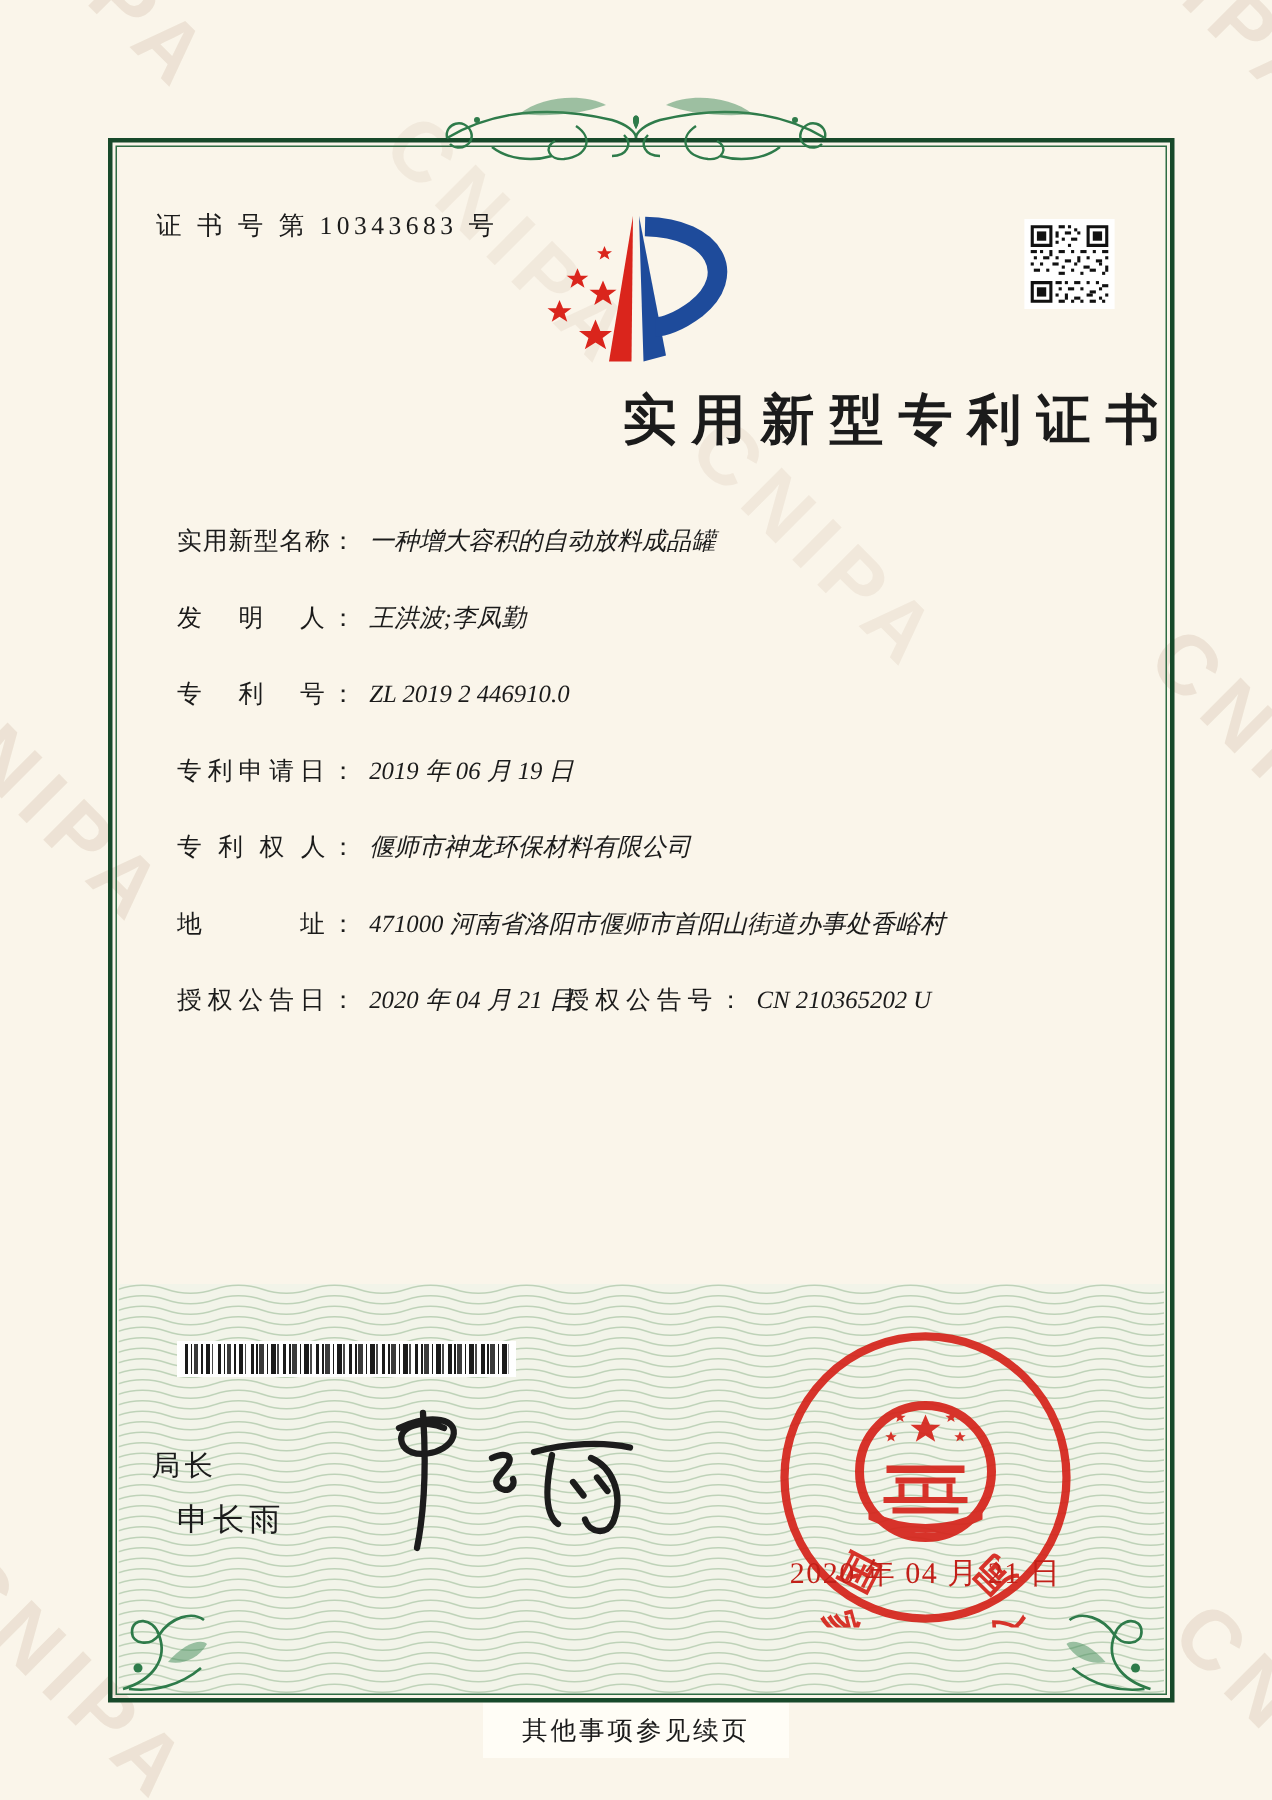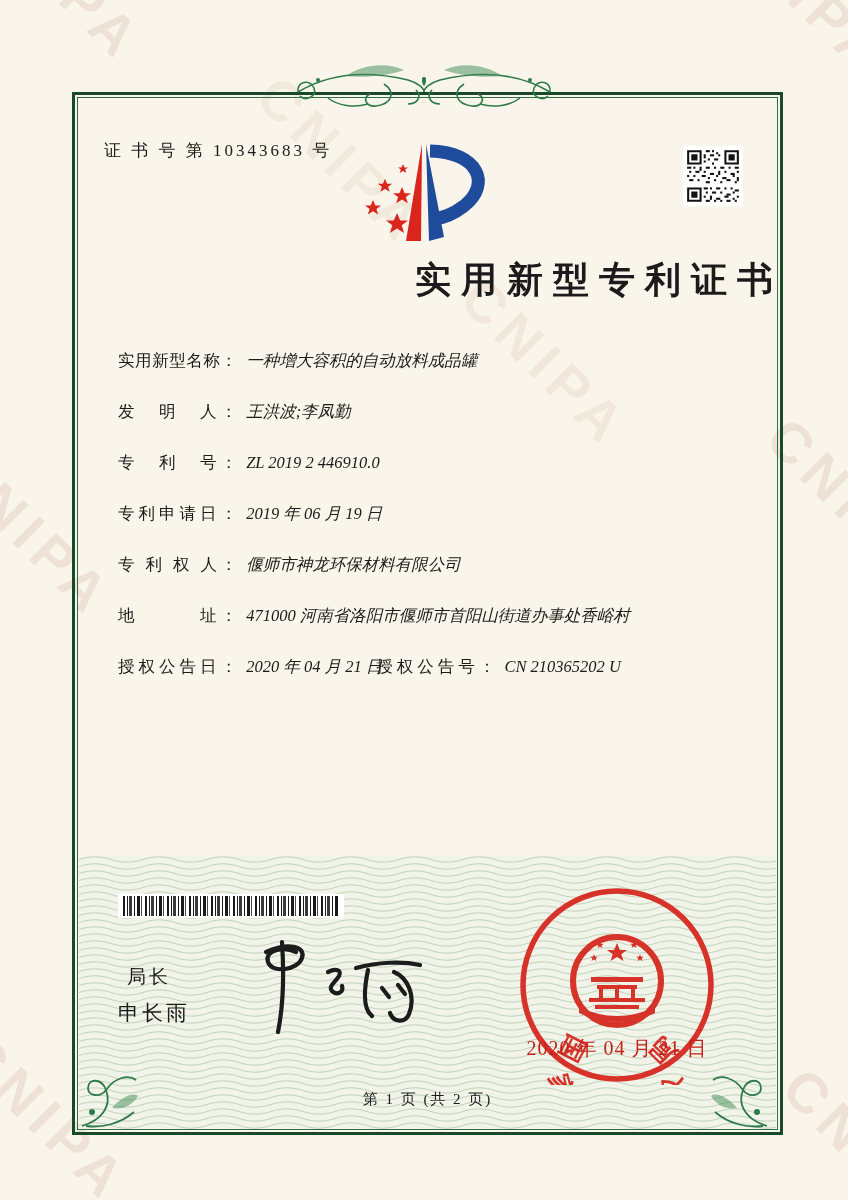--- a/index.html
+++ b/index.html
@@ -32,21 +32,21 @@
   .bodytext{position:absolute;left:118px;top:696px;width:618px;z-index:2;
             font-size:17px;line-height:33px;letter-spacing:.5px;}
   .bodytext p{margin:0;text-indent:2em;}
   
   .barcode{position:absolute;left:118px;top:894px;background:#fff;padding:2px 5px;z-index:2;}
   .barcode-bars{width:216px;height:20px;
      background:repeating-linear-gradient(90deg,#1a1a1a 0 2px,#fff 2px 4px,#1a1a1a 4px 5px,
        #fff 5px 6px,#3a3a3a 6px 9px,#fff 9px 11px,#1a1a1a 11px 12px,#fff 12px 14px,
        #1a1a1a 14px 17px,#fff 17px 18px,#4a4a4a 18px 19px,#fff 19px 22px);}
   
-  .director-label{position:absolute;left:127px;top:964px;font-family:"Liberation Sans",sans-serif;
+  .director-label{position:absolute;left:101px;top:964px;font-family:"Liberation Sans",sans-serif;
                   font-size:19px;letter-spacing:3px;z-index:2;}
   .director-name{position:absolute;left:118px;top:999px;font-family:"Liberation Sans",sans-serif;
                  font-size:21px;letter-spacing:3px;z-index:2;}
   .signature{position:absolute;left:232px;top:938px;width:210px;height:100px;z-index:2;}
   
   .seal{position:absolute;left:517px;top:885px;width:200px;height:200px;z-index:5;opacity:.93;}
   .seal-date{position:absolute;left:522px;top:1035px;width:190px;text-align:center;z-index:6;
              color:#c22019;font-size:20px;letter-spacing:1px;white-space:nowrap;}
   
   .ornament-top{position:absolute;left:288px;top:62px;width:272px;height:62px;z-index:4;}
@@ -291,15 +291,15 @@
       <rect x="82" y="104" width="4" height="9"></rect>
       <rect x="98" y="104" width="4" height="9"></rect>
       <rect x="114" y="104" width="4" height="9"></rect>
       <rect x="72" y="113" width="56" height="4"></rect>
       <rect x="78" y="120" width="44" height="4"></rect>
       <path d="M62 122 Q100 140 138 122 L138 128 Q100 146 62 128 Z"></path>
     </g>
   </svg>
   <div class="seal-date">2020 年 04 月 21 日</div>
 
-  <div class="pageinfo">第 1 页 (共 2 页)</div>
+  <div class="note">其他事项参见续页</div>
 
 </div>
 
 </body></html>

